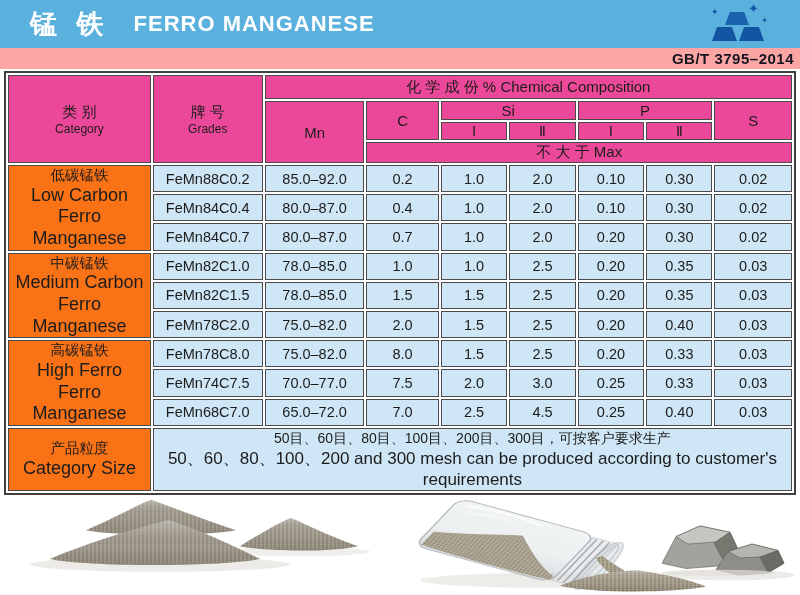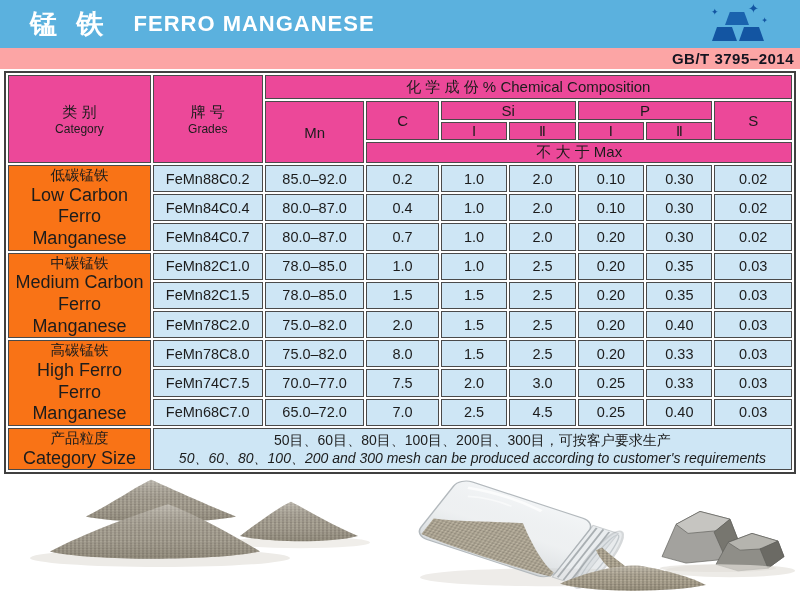--- a/index.html
+++ b/index.html
@@ -34,21 +34,21 @@
   tr.h1 th { height:24px; }
   tr.h2 th { height:18px; }
   tr.h3 th { height:18px; font-size:14px; }
   tr.h4 th { height:20px; }
   td.d { background:#cee6f5; font-size:14.5px; height:21px; }
   td.cat { background:#f97316; }
   .cat-cn { font-size:14.5px; line-height:1.3; }
   .cat-en { font-size:18px; line-height:1.2; }
   td.particle { background:#cee6f5; }
   .p-cn { font-size:14px; line-height:1.35; }
-  .p-en { font-size:14px; line-height:1.25;font-style:italic; }
+  .p-en { font-size:17px; line-height:1.25; }
 
   
   .photos { flex:1 1 auto; display:flex; background:#fff; min-height:0; }
   .photo { width:50%; height:100%; }
   .photo svg { width:100%; height:100%; display:block; }
 </style>
 </head>
 <body>
 
 <div class="page">

